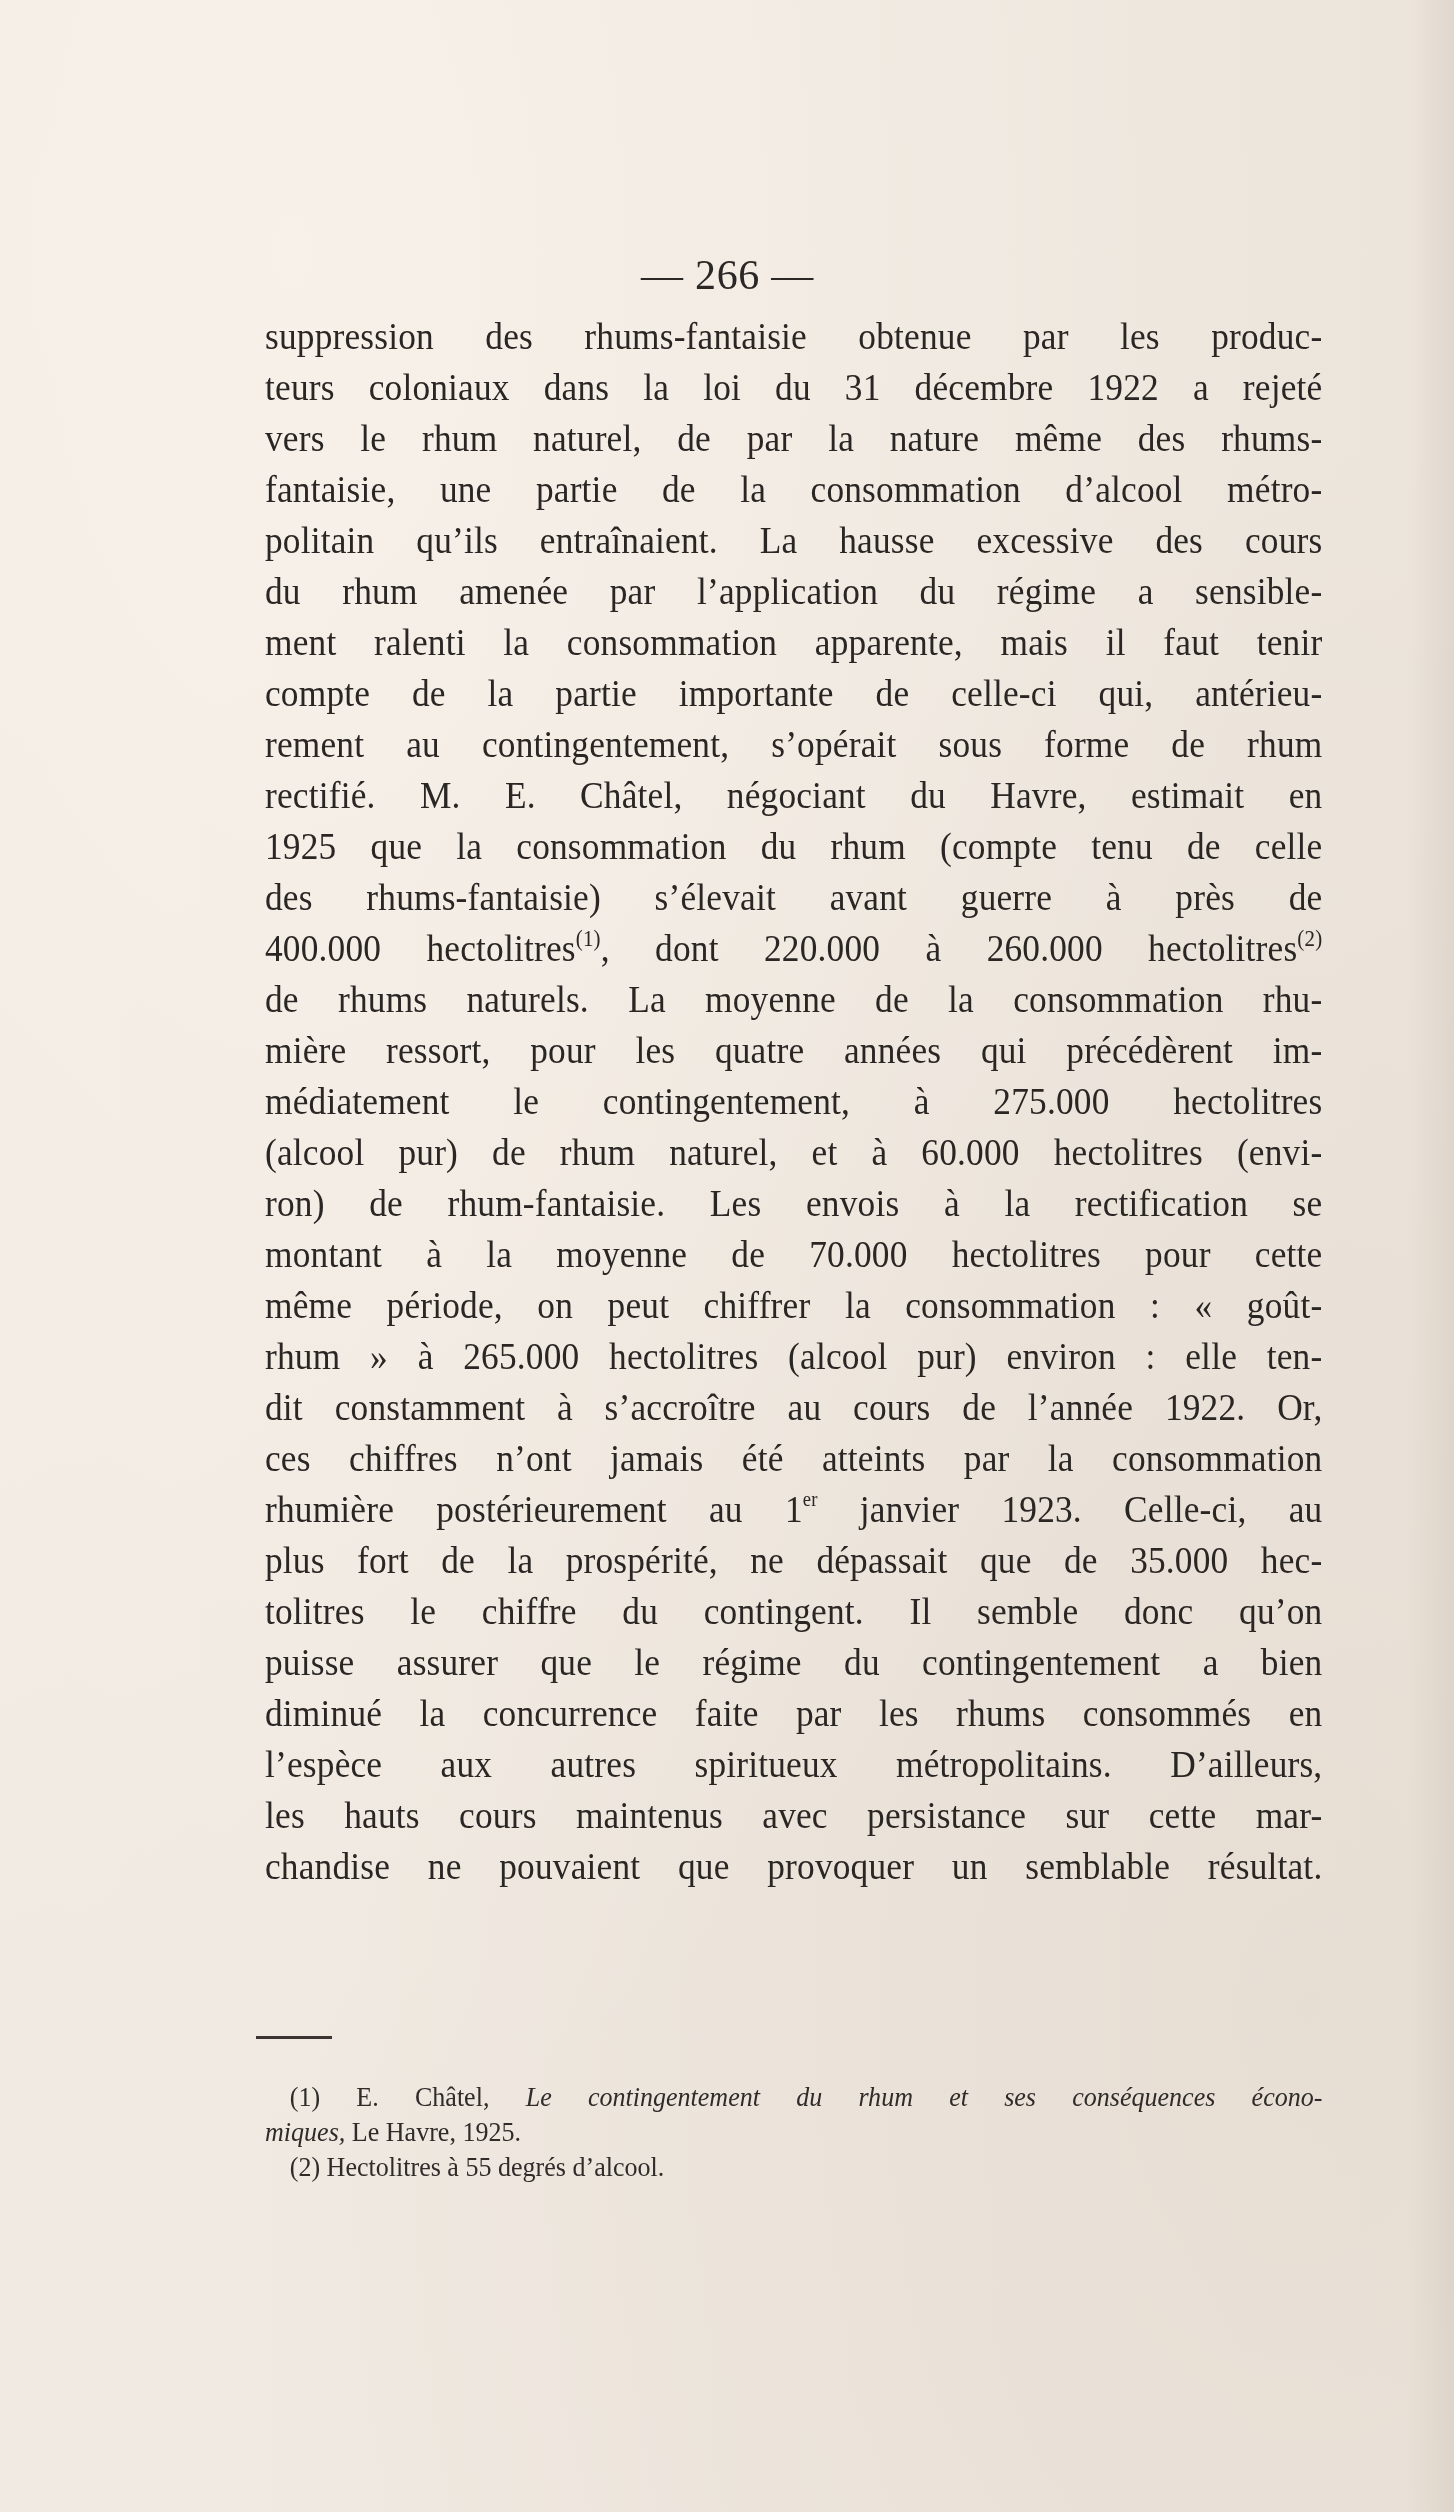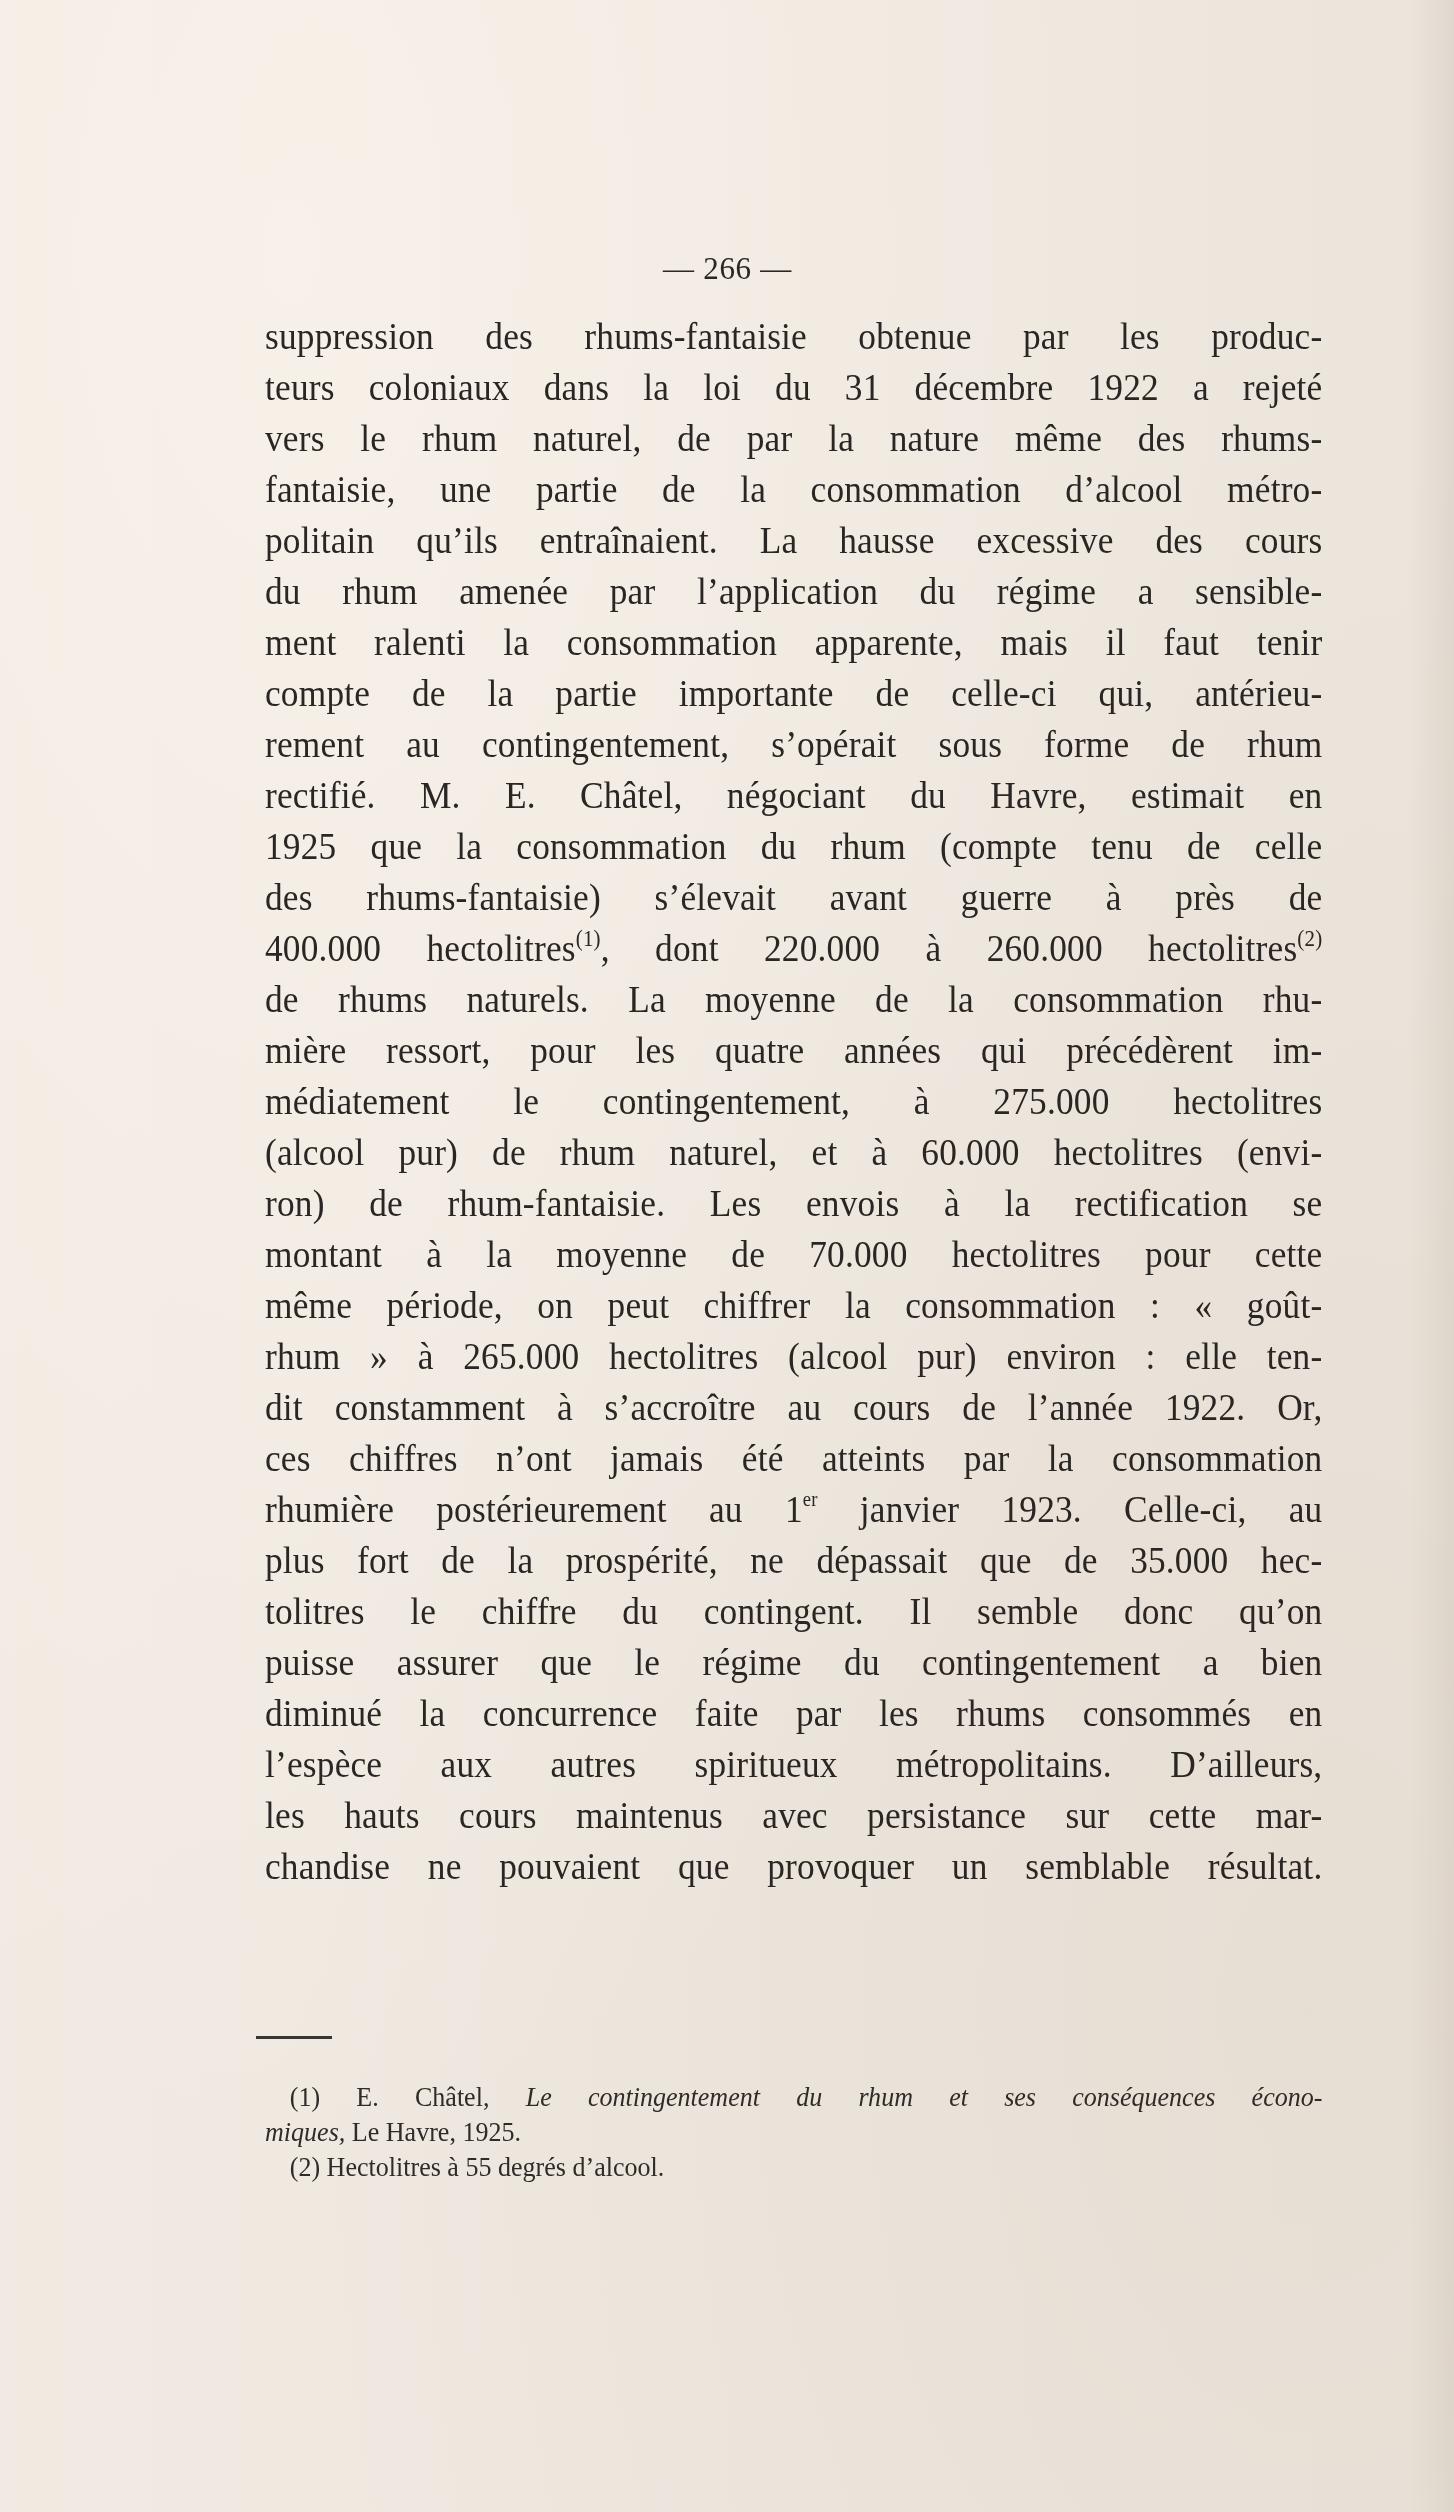--- a/index.html
+++ b/index.html
@@ -28,21 +28,21 @@
     top: 0; right: 0;
     width: 47px; height: 100%;
     background: linear-gradient(90deg, rgba(0,0,0,0), rgba(200,190,178,0.35));
   }
   .page-number {
     position: absolute;
     top: 251px;
     left: 0;
     width: 1455px;
     text-align: center;
-    font-size: 31px;
+    font-size: 42px;
     letter-spacing: 0.7px;
     color: #2b2725;
   }
   .body-text {
     position: absolute;
     top: 311px;
     left: 265px;
     width: 1057px;
     font-size: 38px;
     line-height: 51px;

